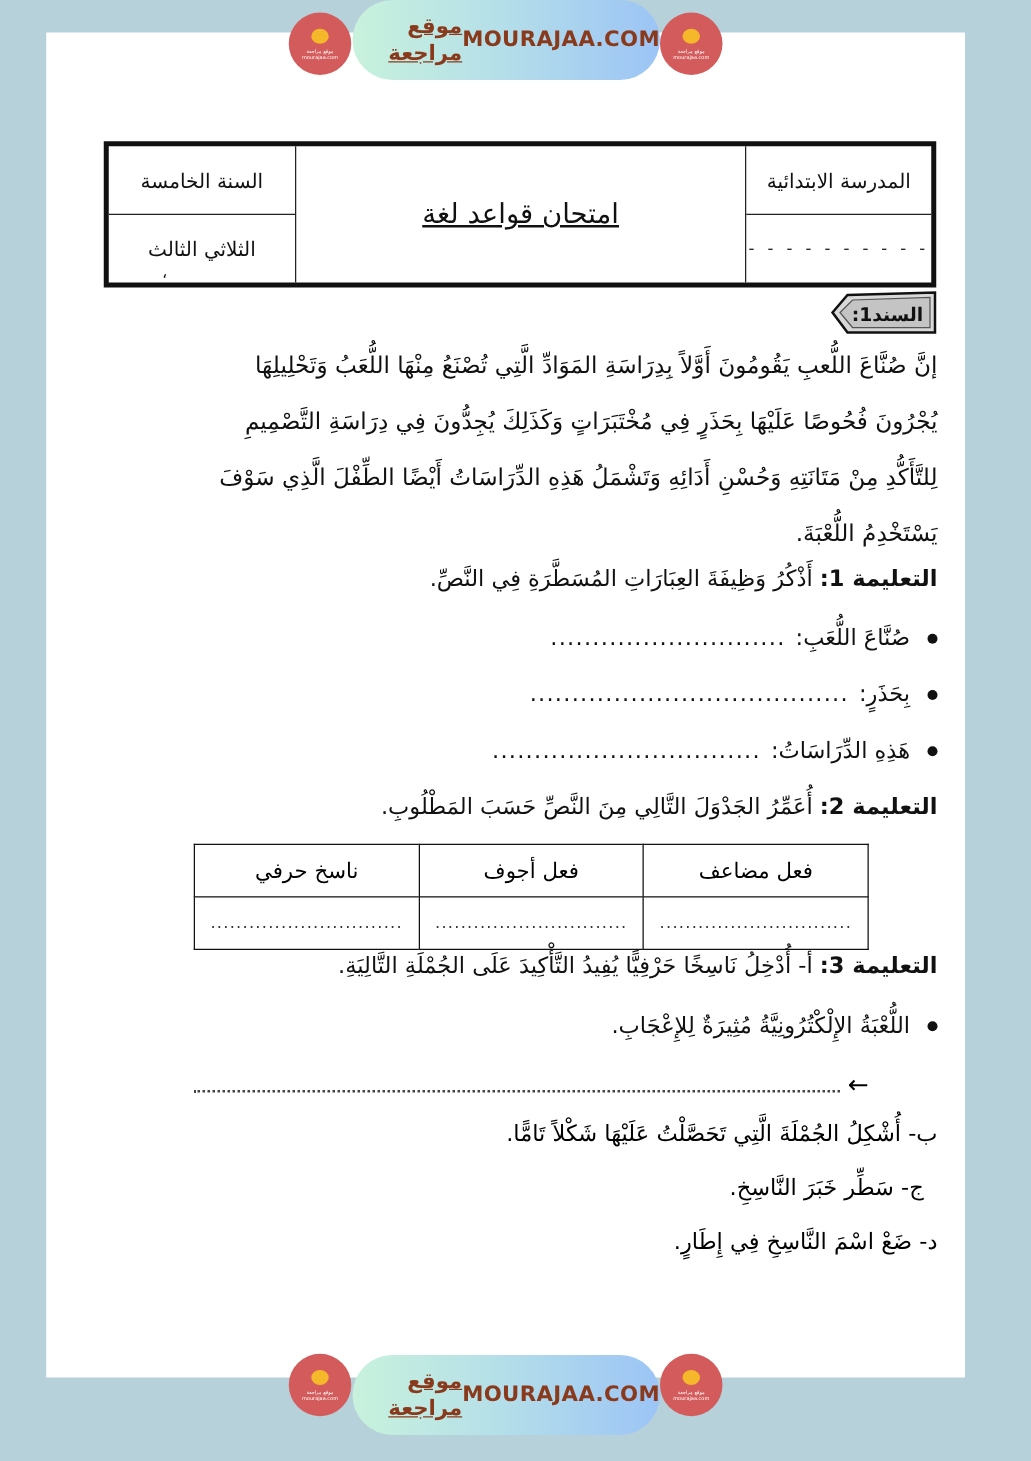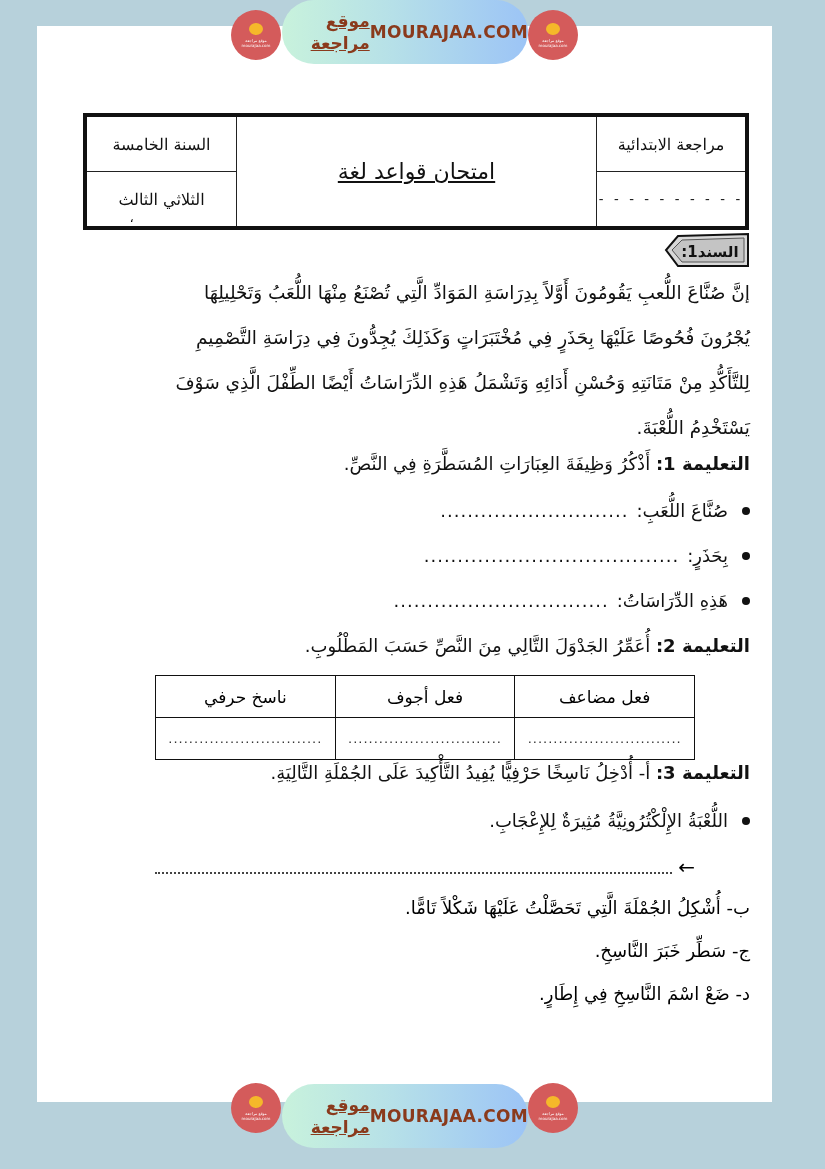--- a/index.html
+++ b/index.html
@@ -75,21 +75,21 @@
 
 <div class="header-table">
   <div class="hcol left">
     <div class="hcell top">السنة الخامسة</div>
     <div class="hcell">الثلاثي الثالث</div>
   </div>
   <div class="hcol mid">
     <div class="title">امتحان قواعد لغة</div>
   </div>
   <div class="hcol right">
-    <div class="hcell top">مراجعة الابتدائية</div>
+    <div class="hcell top">المدرسة الابتدائية</div>
     <div class="hcell dashes">- - - - - - - - - -</div>
   </div>
 </div>
 
 <div class="mark">ʻ</div>
 
 <div class="content">
   <svg class="tag" viewBox="0 0 86 36">
     <polygon points="14,4 84,2 84,34 14,34 2,18" fill="#d8d8d8" stroke="#111" stroke-width="2"></polygon>
     <polygon points="18,8 80,6 80,30 18,30 8,18" fill="#c4c4c4" stroke="#555" stroke-width="1"></polygon>
@@ -152,21 +152,21 @@
   </tr>
 </tbody>
   </table>
 
 <div class="answer-line">
   <span class="arrow">←</span>
   <span class="dotline"></span>
 </div>
 
 <div class="sub" style="top:897px;right:75px;">ب- أُشْكِلُ الجُمْلَةَ الَّتِي تَحَصَّلْتُ عَلَيْهَا شَكْلاً تَامًّا.</div>
-<div class="sub" style="top:940px;right:75px;">ج- سَطِّر خَبَرَ النَّاسِخِ.</div>
+<div class="sub" style="top:940px;right:86px;">ج- سَطِّر خَبَرَ النَّاسِخِ.</div>
 <div class="sub" style="top:983px;right:75px;">د- ضَعْ اسْمَ النَّاسِخِ فِي إِطَارٍ.</div>
 
 <div class="banner bottom">
   <div class="seal left">
     <div class="seal-logo"></div>
     <div class="seal-text">موقع مراجعة mourajaa.com</div>
   </div>
   <div class="pill">
     <div class="pill-ar">موقع مراجعة</div>
     <div class="pill-en">MOURAJAA.COM</div>

